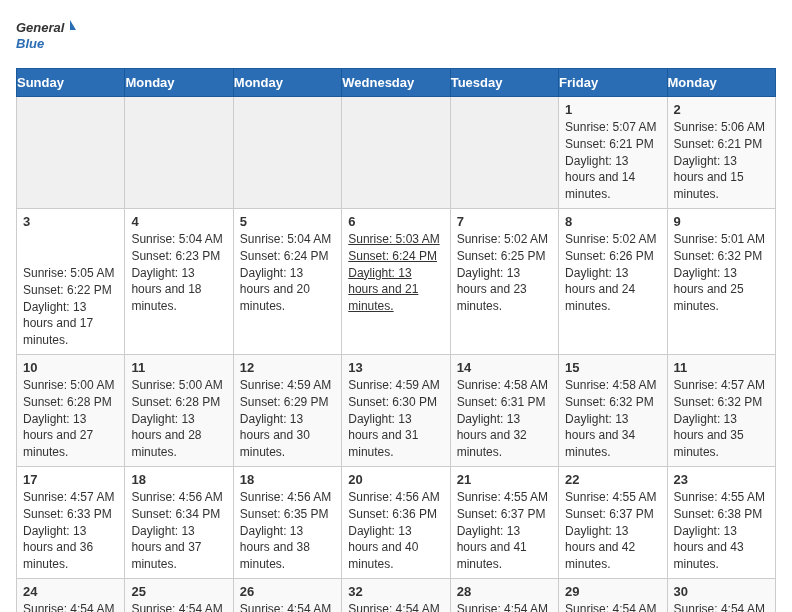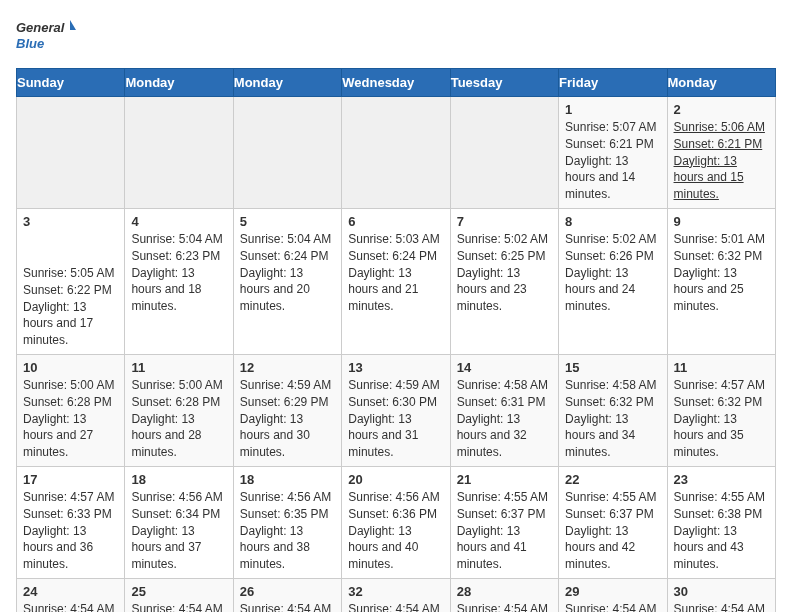--- a/index.html
+++ b/index.html
@@ -113,21 +113,21 @@
         <td class="empty"></td>
         <td class="empty"></td>
         <td>
           <span class="day-number">1</span>
           <div class="day-info" style="white-space: pre-line;">Sunrise: 5:07 AM
 Sunset: 6:21 PM
 Daylight: 13 hours and 14 minutes.</div>
         </td>
         <td>
           <span class="day-number">2</span>
-          <div class="day-info" style="white-space: pre-line; text-decoration: underline;">Sunrise: 5:06 AM
+          <div class="day-info" style="white-space: pre-line;">Sunrise: 5:06 AM
 Sunset: 6:21 PM
 Daylight: 13 hours and 15 minutes.</div>
         </td>
       </tr>
       <tr>
         <td>
           <span class="day-number">3</span>
           <div class="day-info" style="white-space: pre-line; margin-top: 36px;">Sunrise: 5:05 AM
 Sunset: 6:22 PM
 Daylight: 13 hours and 17 minutes.</div>
@@ -139,21 +139,21 @@
 Daylight: 13 hours and 18 minutes.</div>
         </td>
         <td>
           <span class="day-number">5</span>
           <div class="day-info" style="white-space: pre-line;">Sunrise: 5:04 AM
 Sunset: 6:24 PM
 Daylight: 13 hours and 20 minutes.</div>
         </td>
         <td>
           <span class="day-number">6</span>
-          <div class="day-info" style="white-space: pre-line;">Sunrise: 5:03 AM
+          <div class="day-info" style="white-space: pre-line; text-decoration: underline;">Sunrise: 5:03 AM
 Sunset: 6:24 PM
 Daylight: 13 hours and 21 minutes.</div>
         </td>
         <td>
           <span class="day-number">7</span>
           <div class="day-info" style="white-space: pre-line;">Sunrise: 5:02 AM
 Sunset: 6:25 PM
 Daylight: 13 hours and 23 minutes.</div>
         </td>
         <td>

